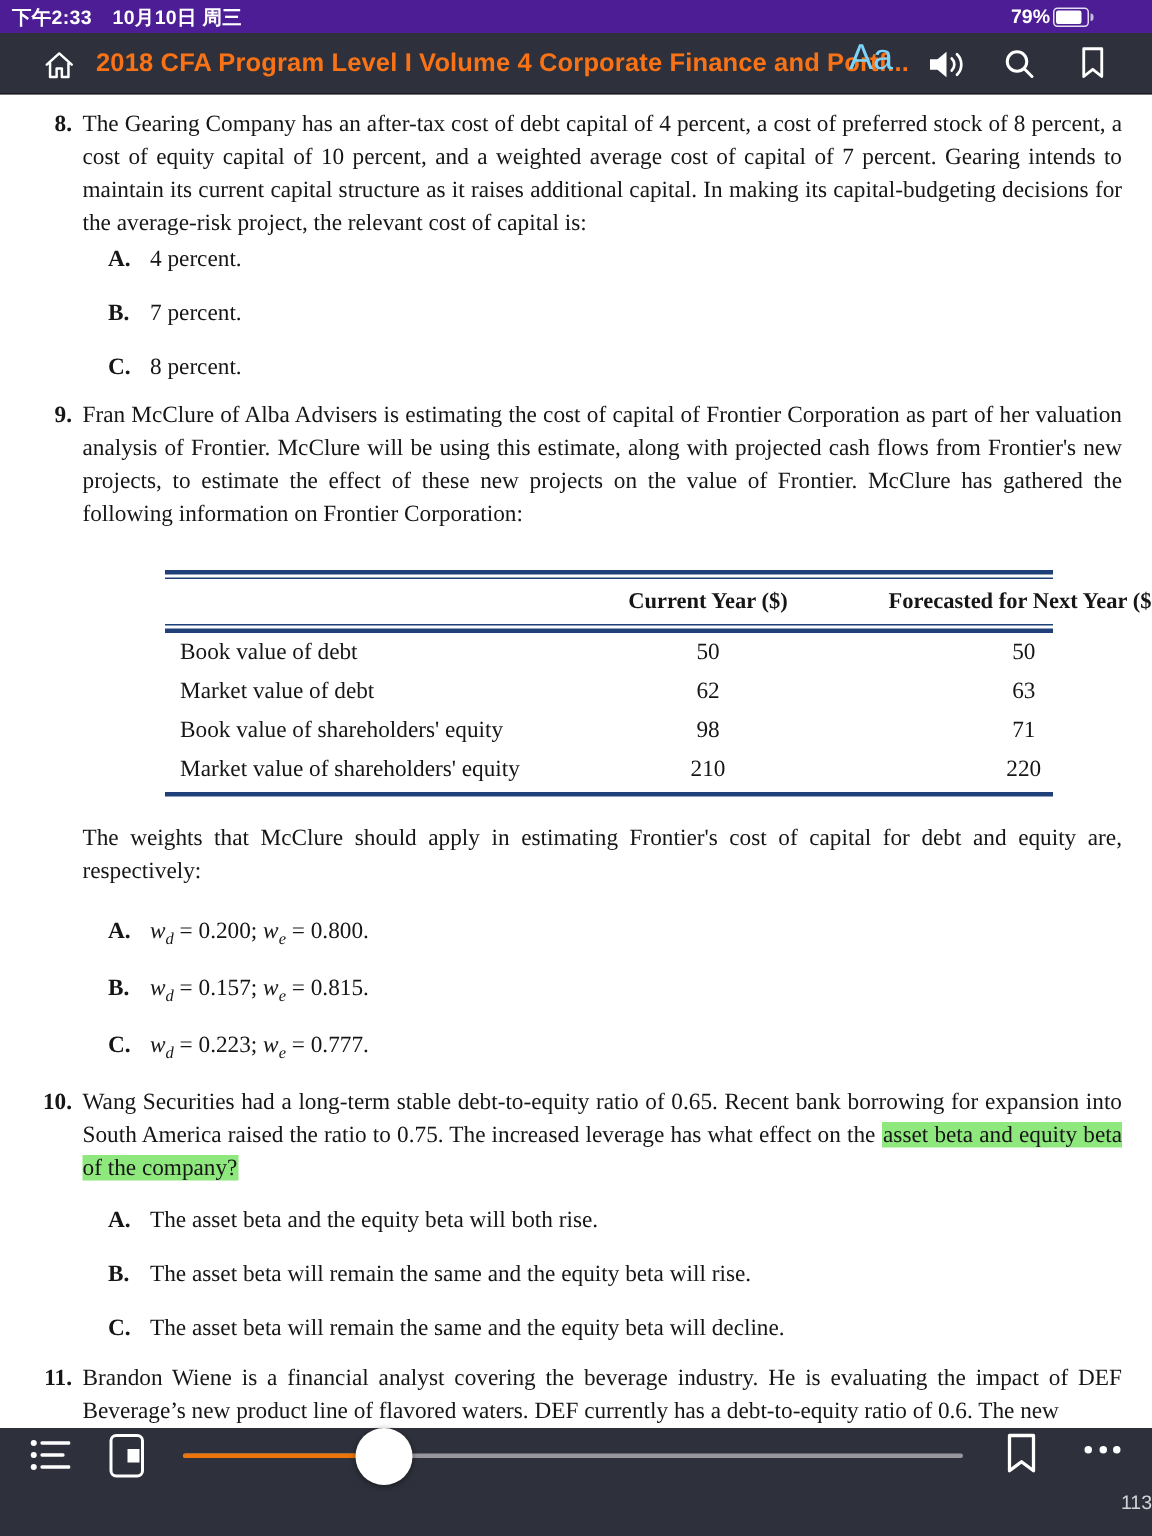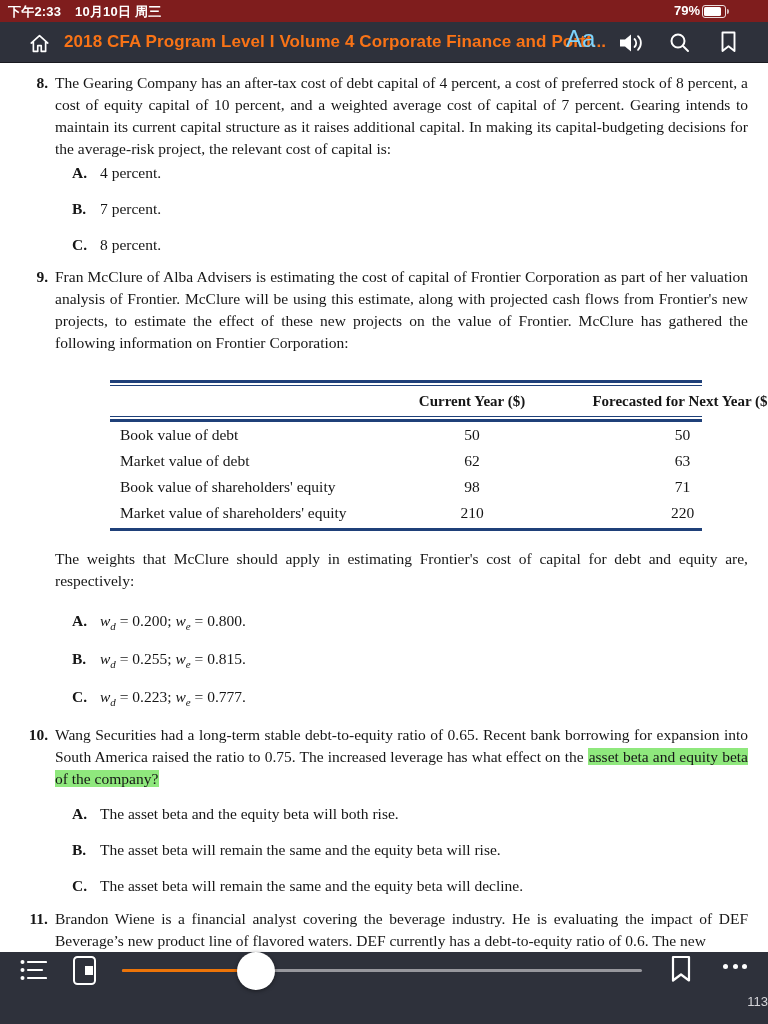--- a/index.html
+++ b/index.html
@@ -1,20 +1,20 @@
 <!DOCTYPE html>
 <html><head>
 <meta charset="utf-8">
 <style>
   html,body{margin:0;padding:0;}
   body{width:768px;height:1024px;background:#fff;font-family:"Liberation Serif",serif;color:#161616;}
   .screen{position:relative;width:768px;height:1024px;overflow:hidden;background:#fff;}
 
   
-  .statusbar{position:absolute;top:0;left:0;width:768px;height:22px;background:#7f1d1d;color:#fff;
+  .statusbar{position:absolute;top:0;left:0;width:768px;height:22px;background:#4c1d95;color:#fff;
     font-family:"Liberation Sans",sans-serif;font-size:13px;font-weight:700;z-index:20;}
   .sb-left{position:absolute;left:8px;top:3px;letter-spacing:.2px;}
   .sb-date{margin-left:10px;}
   .sb-pct{position:absolute;right:68px;top:3px;font-weight:600;}
   .battery{position:absolute;right:42px;top:5px;width:22px;height:11px;border:1px solid rgba(255,255,255,.85);
     border-radius:3px;}
   .battery .fill{position:absolute;left:1px;top:1px;bottom:1px;width:79%;background:#fff;border-radius:1.5px;}
   .battery .nub{position:absolute;right:-4px;top:3px;width:2.5px;height:5px;background:rgba(255,255,255,.7);
     border-radius:0 2px 2px 0;}
 
@@ -156,21 +156,21 @@
 
   <div class="q" style="top:548px;">
     <div class="qtext">The weights that McClure should apply in estimating Frontier's cost of capital for debt and equity are, respectively:</div>
   </div>
   <div class="opt" style="top:611px;">
     <span class="letter">A.</span>
     <span><i>w</i><sub>d</sub><span> = 0.200; </span><i>w</i><sub>e</sub><span> = 0.800.</span></span>
   </div>
   <div class="opt" style="top:649px;">
     <span class="letter">B.</span>
-    <span><i>w</i><sub>d</sub><span> = 0.255; </span><i>w</i><sub>e</sub><span> = 0.815.</span></span>
+    <span><i>w</i><sub>d</sub><span> = 0.157; </span><i>w</i><sub>e</sub><span> = 0.815.</span></span>
   </div>
   <div class="opt" style="top:687px;">
     <span class="letter">C.</span>
     <span><i>w</i><sub>d</sub><span> = 0.223; </span><i>w</i><sub>e</sub><span> = 0.777.</span></span>
   </div>
 
   <div class="q" style="top:724px;">
     <span class="qnum">10.</span>
     <div class="qtext"><span>Wang Securities had a long-term stable debt-to-equity ratio of 0.65. Recent bank borrowing for expansion into South America raised the ratio to 0.75. The increased leverage has what effect on the </span><span class="hl">asset beta and equity beta of the company?</span></div>
   </div>

